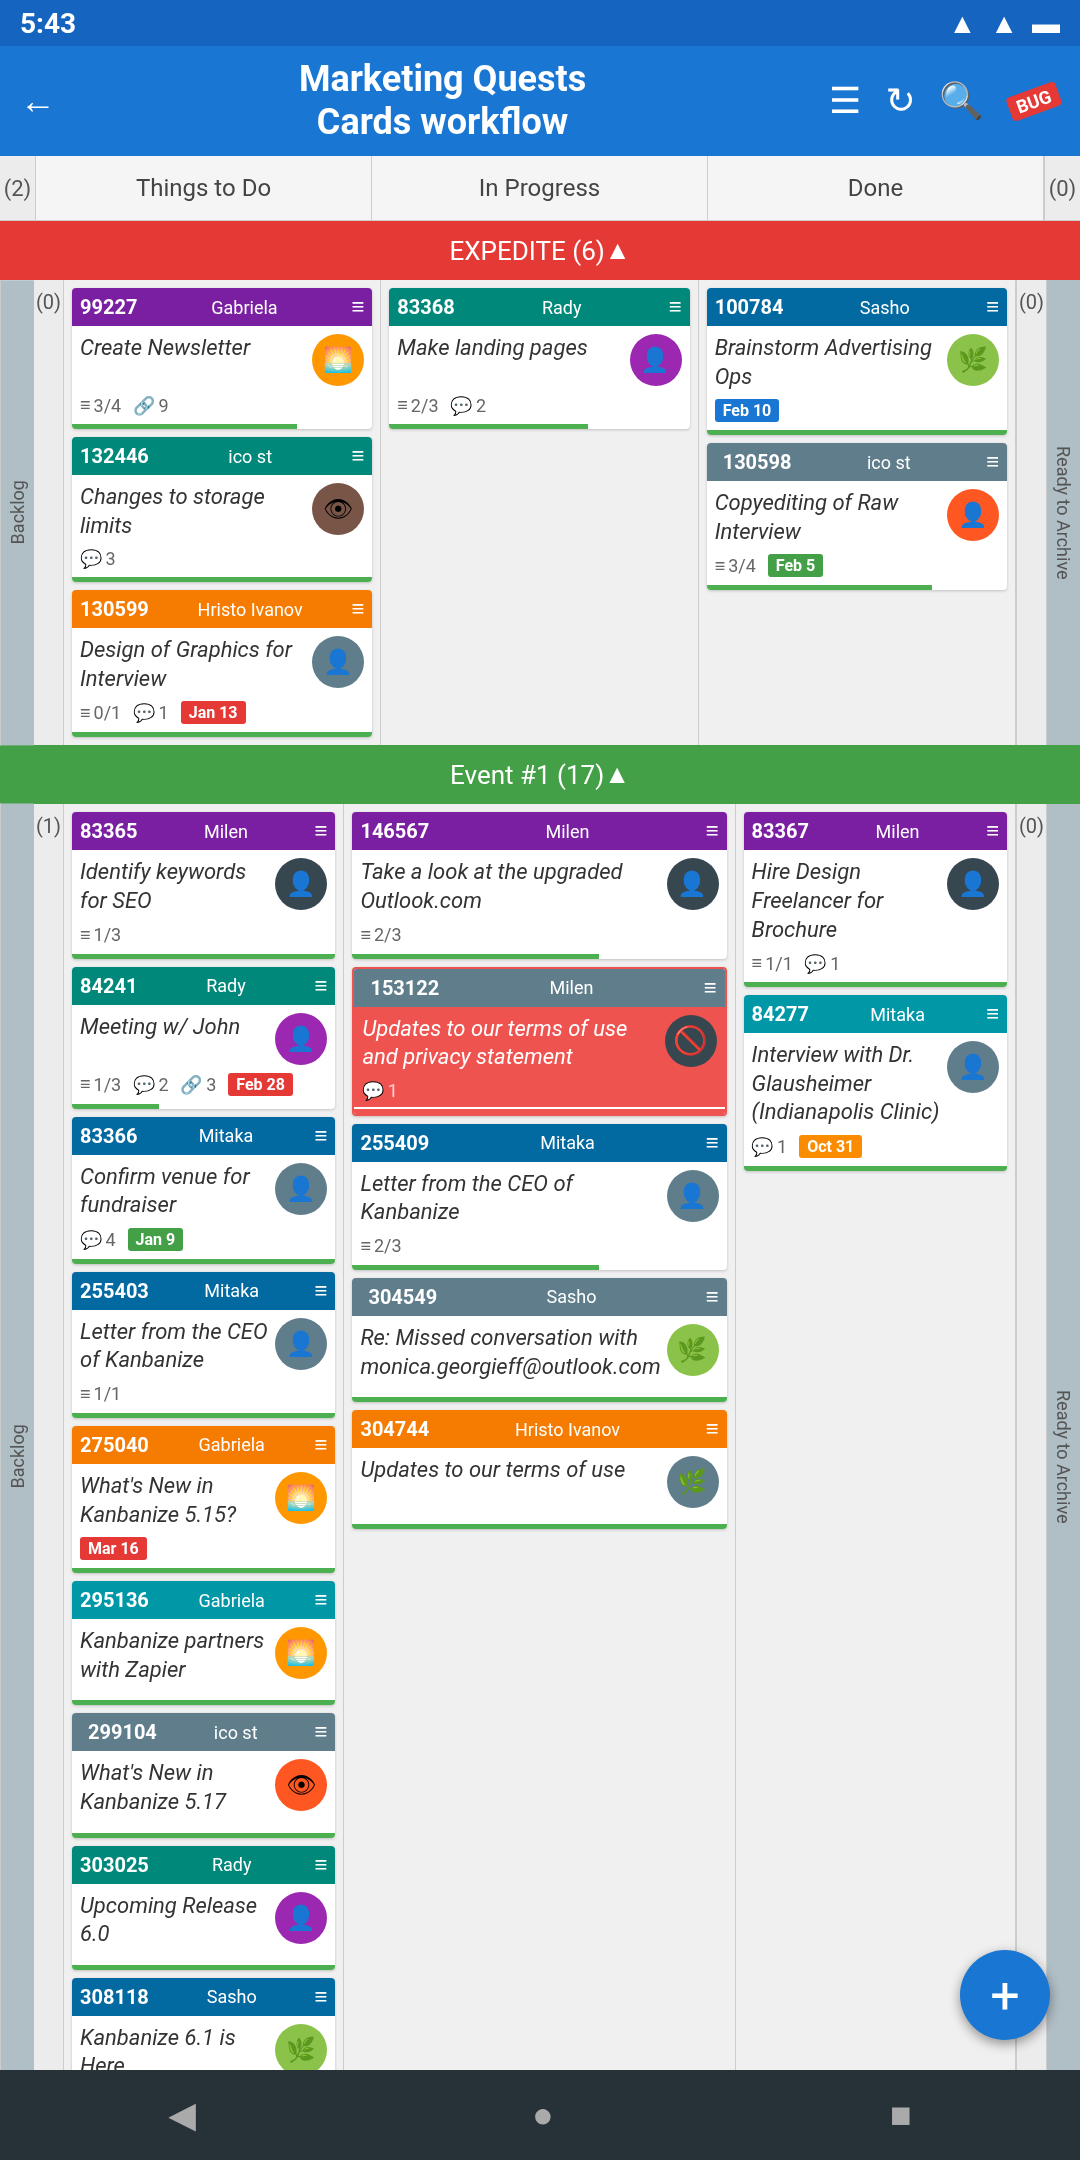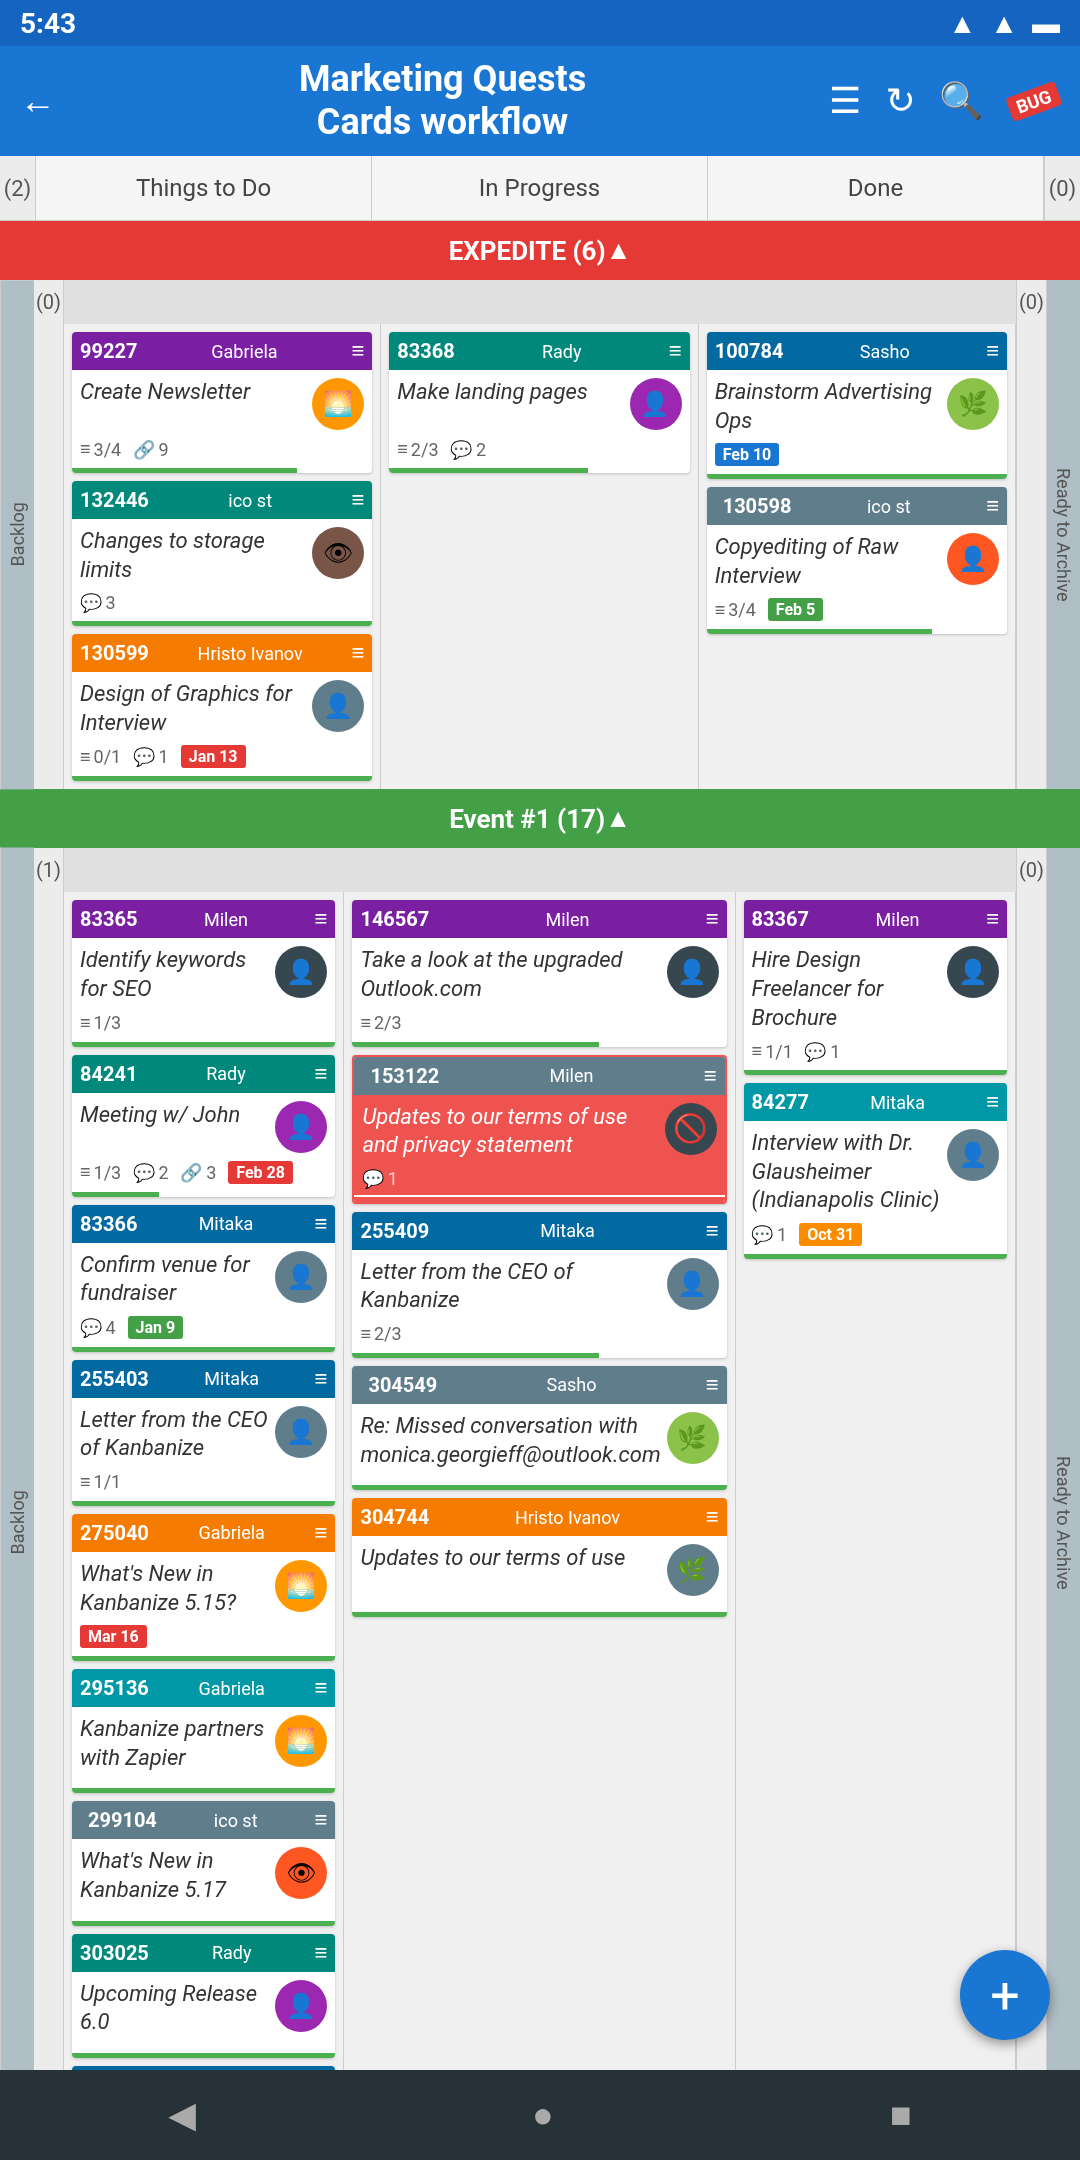--- a/index.html
+++ b/index.html
@@ -94,21 +94,21 @@
       border-right: 1px solid #ccc;
     }
 
     
     .group-header {
       background: #e53935;
       color: white;
       text-align: center;
       padding: 14px;
       font-size: 26px;
-      font-weight: bold;
+      font-weight: normal;
       display: flex;
       align-items: center;
       justify-content: center;
     }
     .group-header.green {
       background: #43a047;
     }
 
     
     .board-body {
@@ -146,21 +146,20 @@
     }
     .column {
       flex: 1;
       border-right: 1px solid #ccc;
       background: #f0f0f0;
       padding: 8px;
       display: flex;
       flex-direction: column;
       gap: 8px;
       min-height: 100px;
-      margin-top: 44px;
     }
 
     
     .card {
       background: white;
       border-radius: 4px;
       box-shadow: 0 1px 3px rgba(0,0,0,0.2);
       overflow: hidden;
     }
     .card-header {

